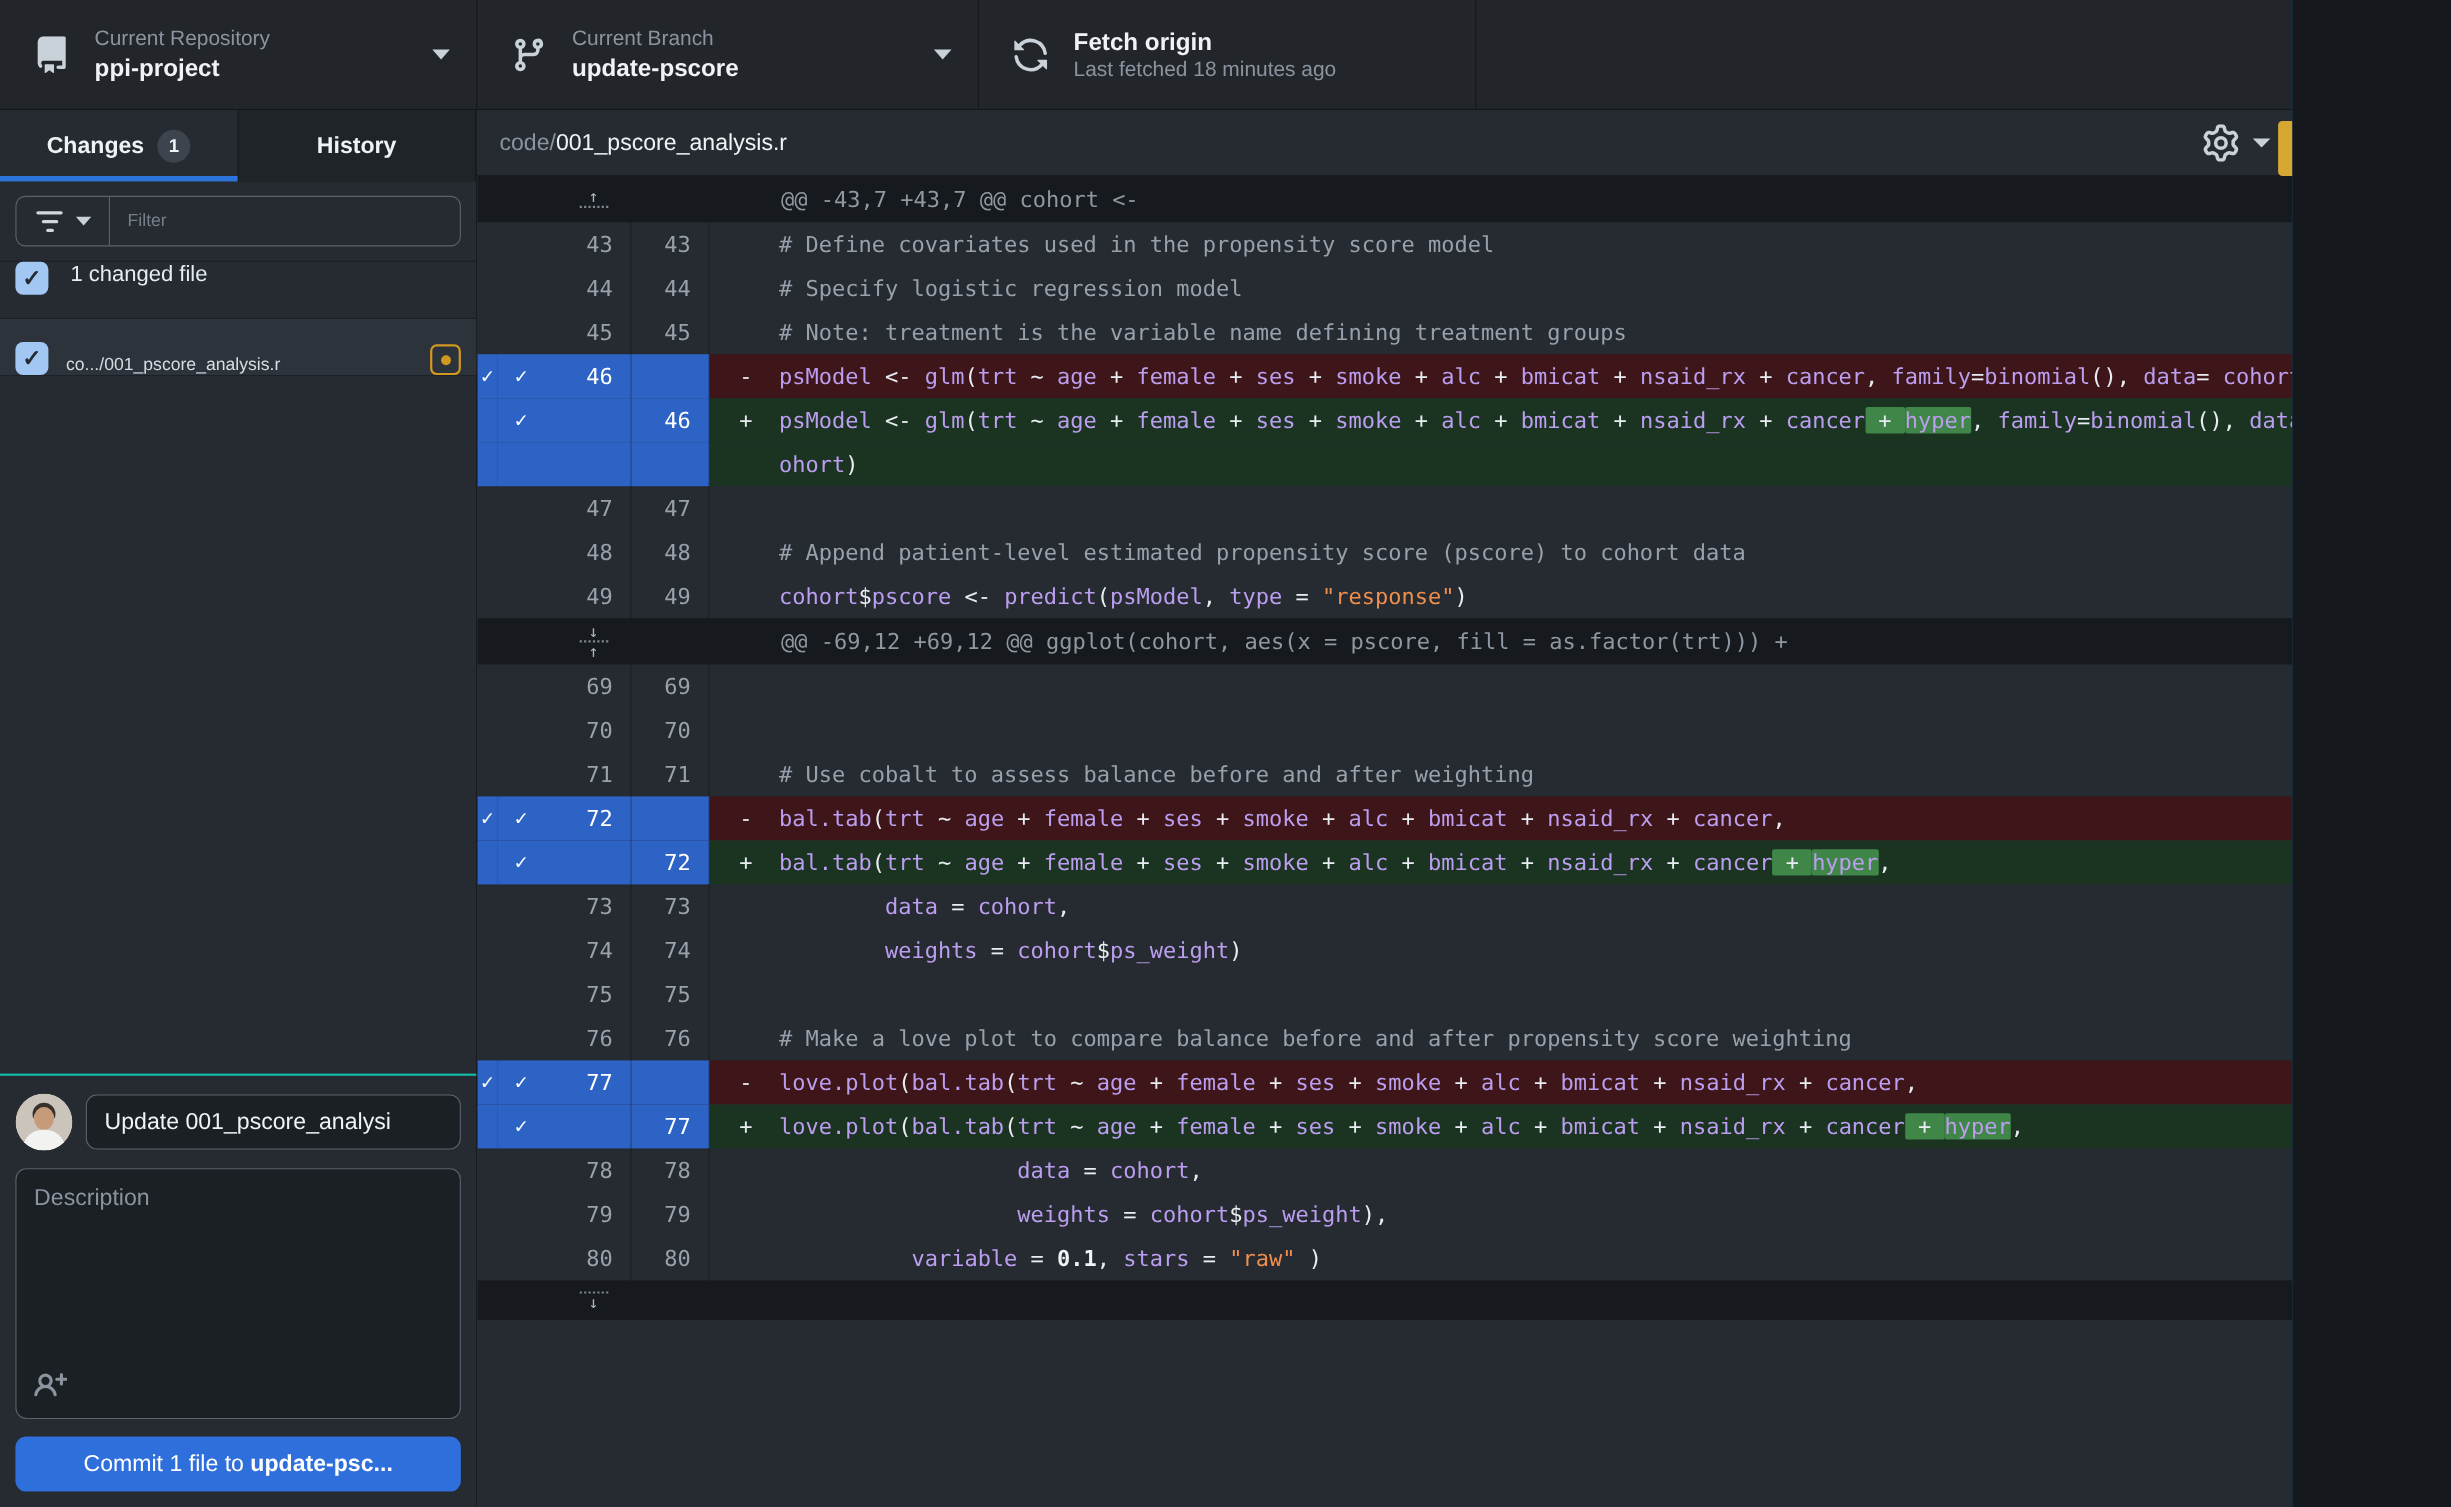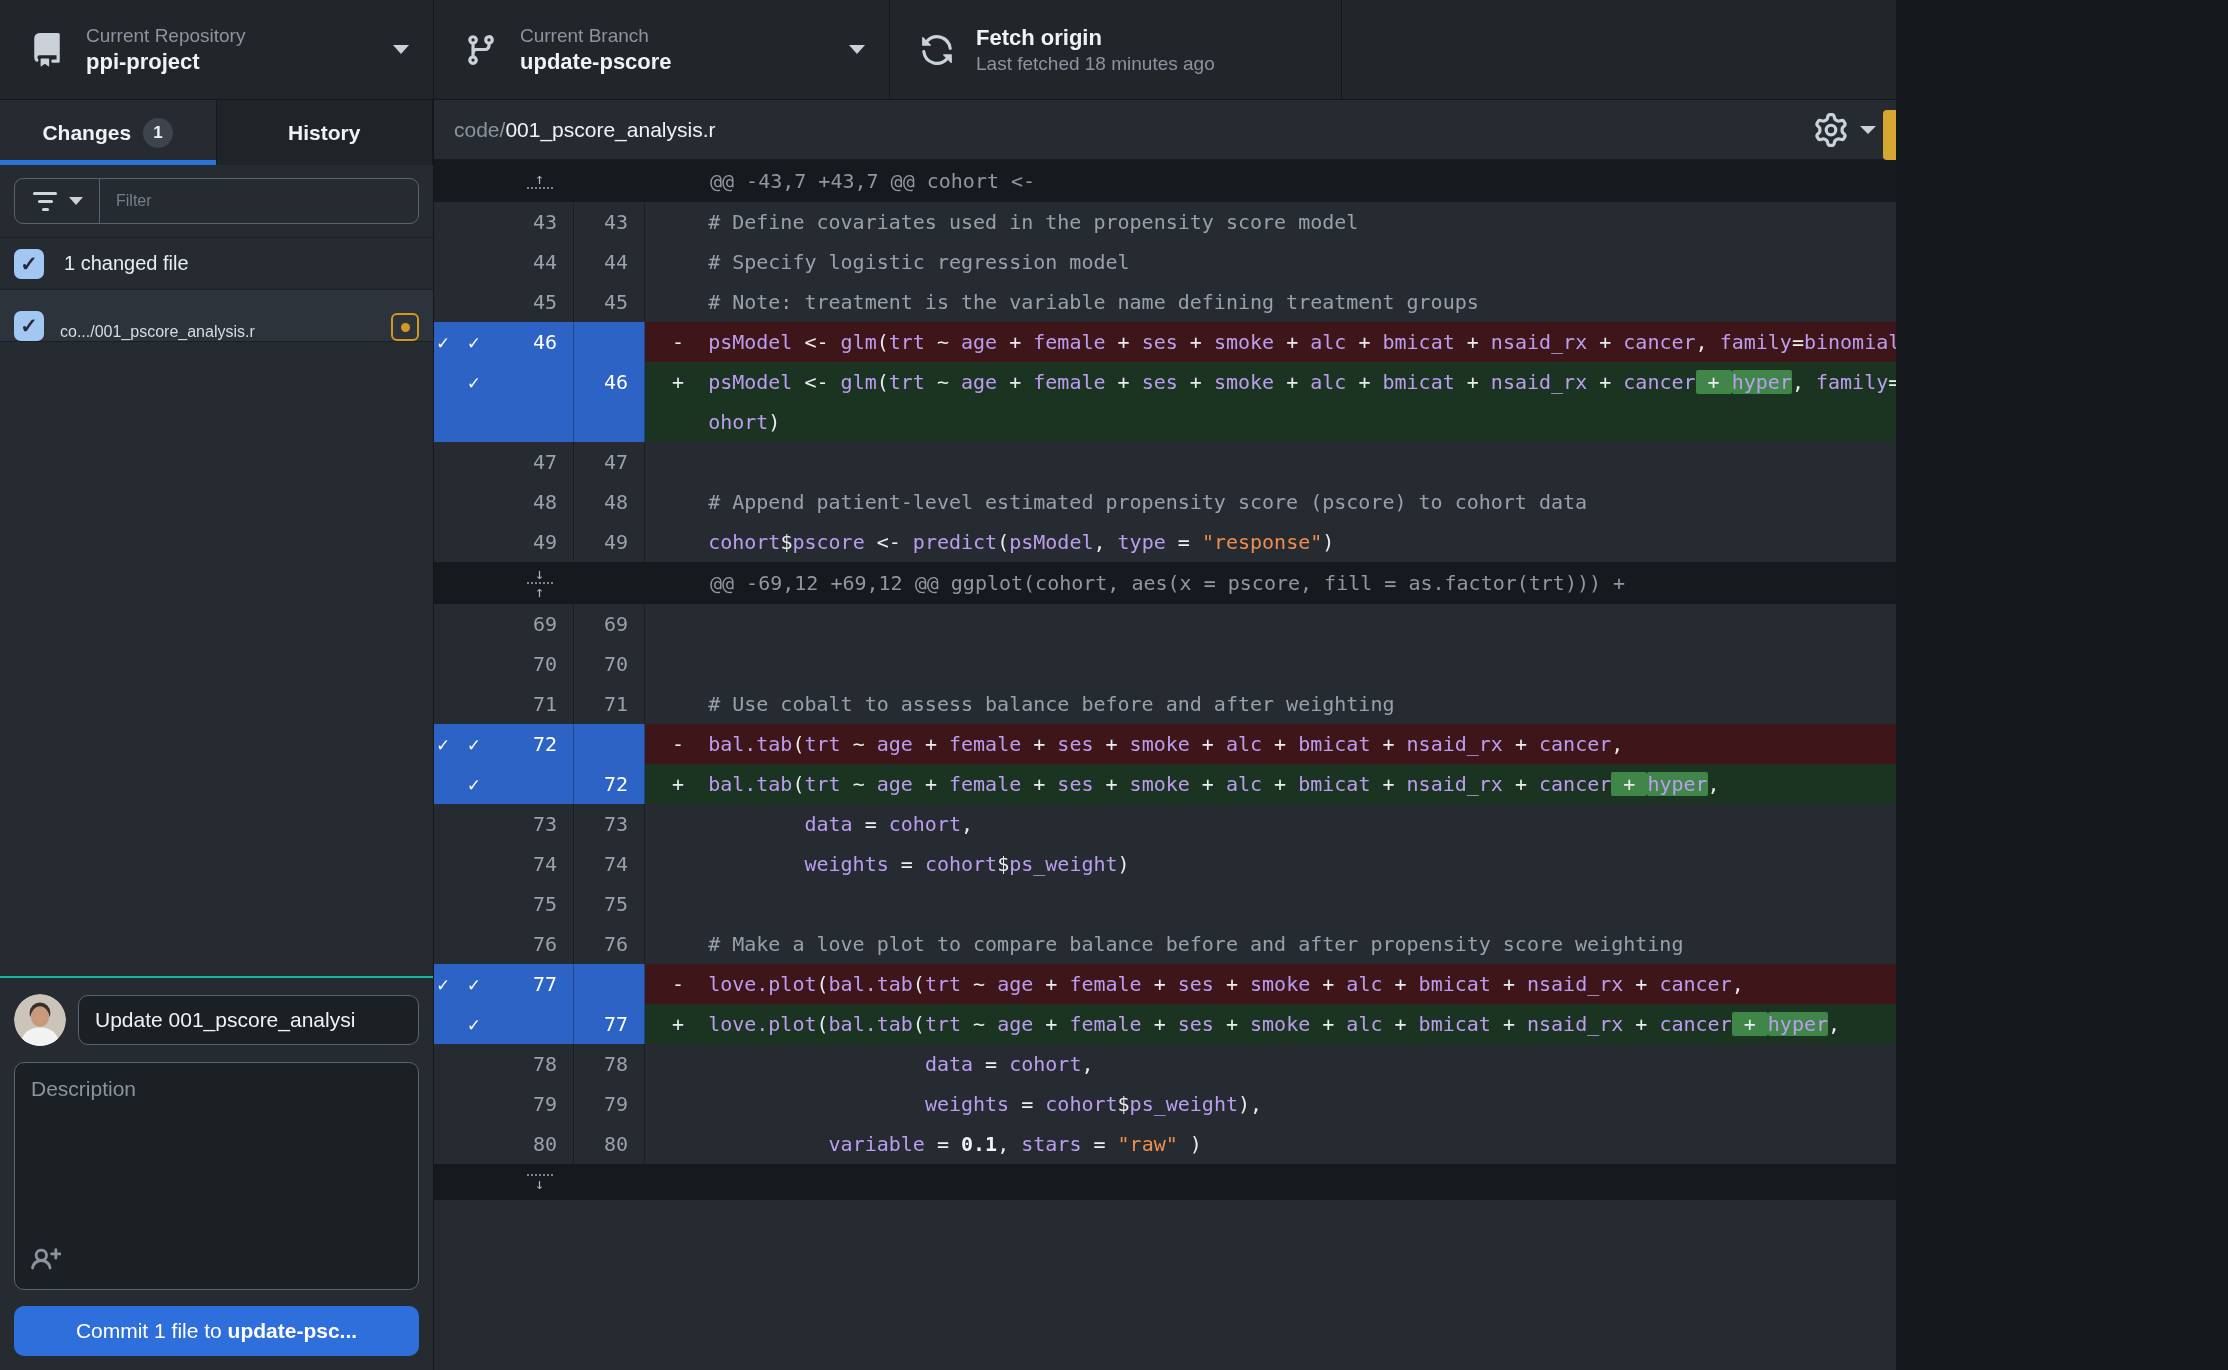--- a/index.html
+++ b/index.html
@@ -1,18 +1,18 @@
 <!DOCTYPE html>
 <html><head>
 <meta charset="utf-8">
 <style>
   * { margin:0; padding:0; box-sizing:border-box; }
   html,body { background:#15181c; }
   .app{
-    position:relative; width:1896px; height:1370px; overflow:hidden;
+    position:relative; width:2084px; height:1370px; overflow:hidden;
     background:#0c4a6e; font-family:"Liberation Sans",sans-serif; color:#e6edf3;
   }
   
   .toolbar{ display:flex; height:100px; background:#22262b; border-bottom:1px solid #141619;}
   .tb-section{ display:flex; align-items:center; padding:0 24px 0 30px; border-right:1px solid #15181c; cursor:pointer;}
   .tb-section.repo{ width:434px; }
   .tb-section.branch{ width:456px; }
   .tb-section.fetch{ width:452px; border-right:1px solid #15181c;}
   .tb-rest{ flex:1; }
   .tb-icon{ width:34px; height:34px; margin-right:22px; flex:none; color:#c9d1d9;}
@@ -37,21 +37,21 @@
   .filter-btn{ display:flex; align-items:center; gap:10px; padding:0 16px 0 18px; border-right:1px solid #59626d; cursor:pointer;}
   .flt-lines{ display:flex; flex-direction:column; gap:5px; align-items:center;}
   .flt-lines span{ display:block; height:3px; background:#cfd6dc; border-radius:2px;}
   .flt-lines .l1{width:24px;} .flt-lines .l2{width:15px;} .flt-lines .l3{width:7px;}
   .filter-btn .caret{ border-top-width:8px; border-left-width:7px; border-right-width:7px; margin-left:2px;}
   .filter-input{ flex:1; background:transparent; border:none; outline:none; color:#e6edf3; font-size:16px; padding:0 16px; font-family:"Liberation Sans",sans-serif;}
   .filter-input::placeholder{ color:#767f89;}
   
   .chk{ width:30px; height:30px; border-radius:7px; background:#a3c7f3; flex:none; display:flex; align-items:center; justify-content:center; cursor:pointer;}
   .chk::after{ content:"✓"; color:#262b32; font-size:21px; font-weight:bold;}
-  .changed-head{ display:flex; align-items:center; gap:20px; height:52px; padding:0 14px; border-bottom:1px solid #1b2026; font-size:20px; color:#e6edf3; flex:none;}
+  .changed-head{ display:flex; gap:20px; height:52px; padding:0 14px; border-bottom:1px solid #1b2026; font-size:20px; color:#e6edf3; flex:none;}
   .file-row{ display:flex; align-items:flex-end; gap:16px; height:52px; padding:0 14px; background:#2d333b; border-bottom:1px solid #1b2026; font-size:16px; color:#d7dde3; cursor:pointer; flex:none;}
   .file-name{ flex:1; min-width:0; white-space:nowrap; overflow:hidden;}
   .mod-icon{ width:28px; height:28px; border:2.5px solid #d29922; border-radius:6px; flex:none; display:flex; align-items:center; justify-content:center;}
   .mod-icon::after{ content:""; width:9px; height:9px; border-radius:50%; background:#d29922;}
   .side-spacer{ flex:1; }
   
   .commit{ border-top:2px solid #14b8a6; padding:16px 14px 14px; flex:none;}
   .commit-top{ display:flex; align-items:center; gap:12px;}
   .avatar{ width:52px; height:52px; border-radius:50%; overflow:hidden; flex:none;}
   .avatar svg{ width:100%; height:100%; display:block;}

